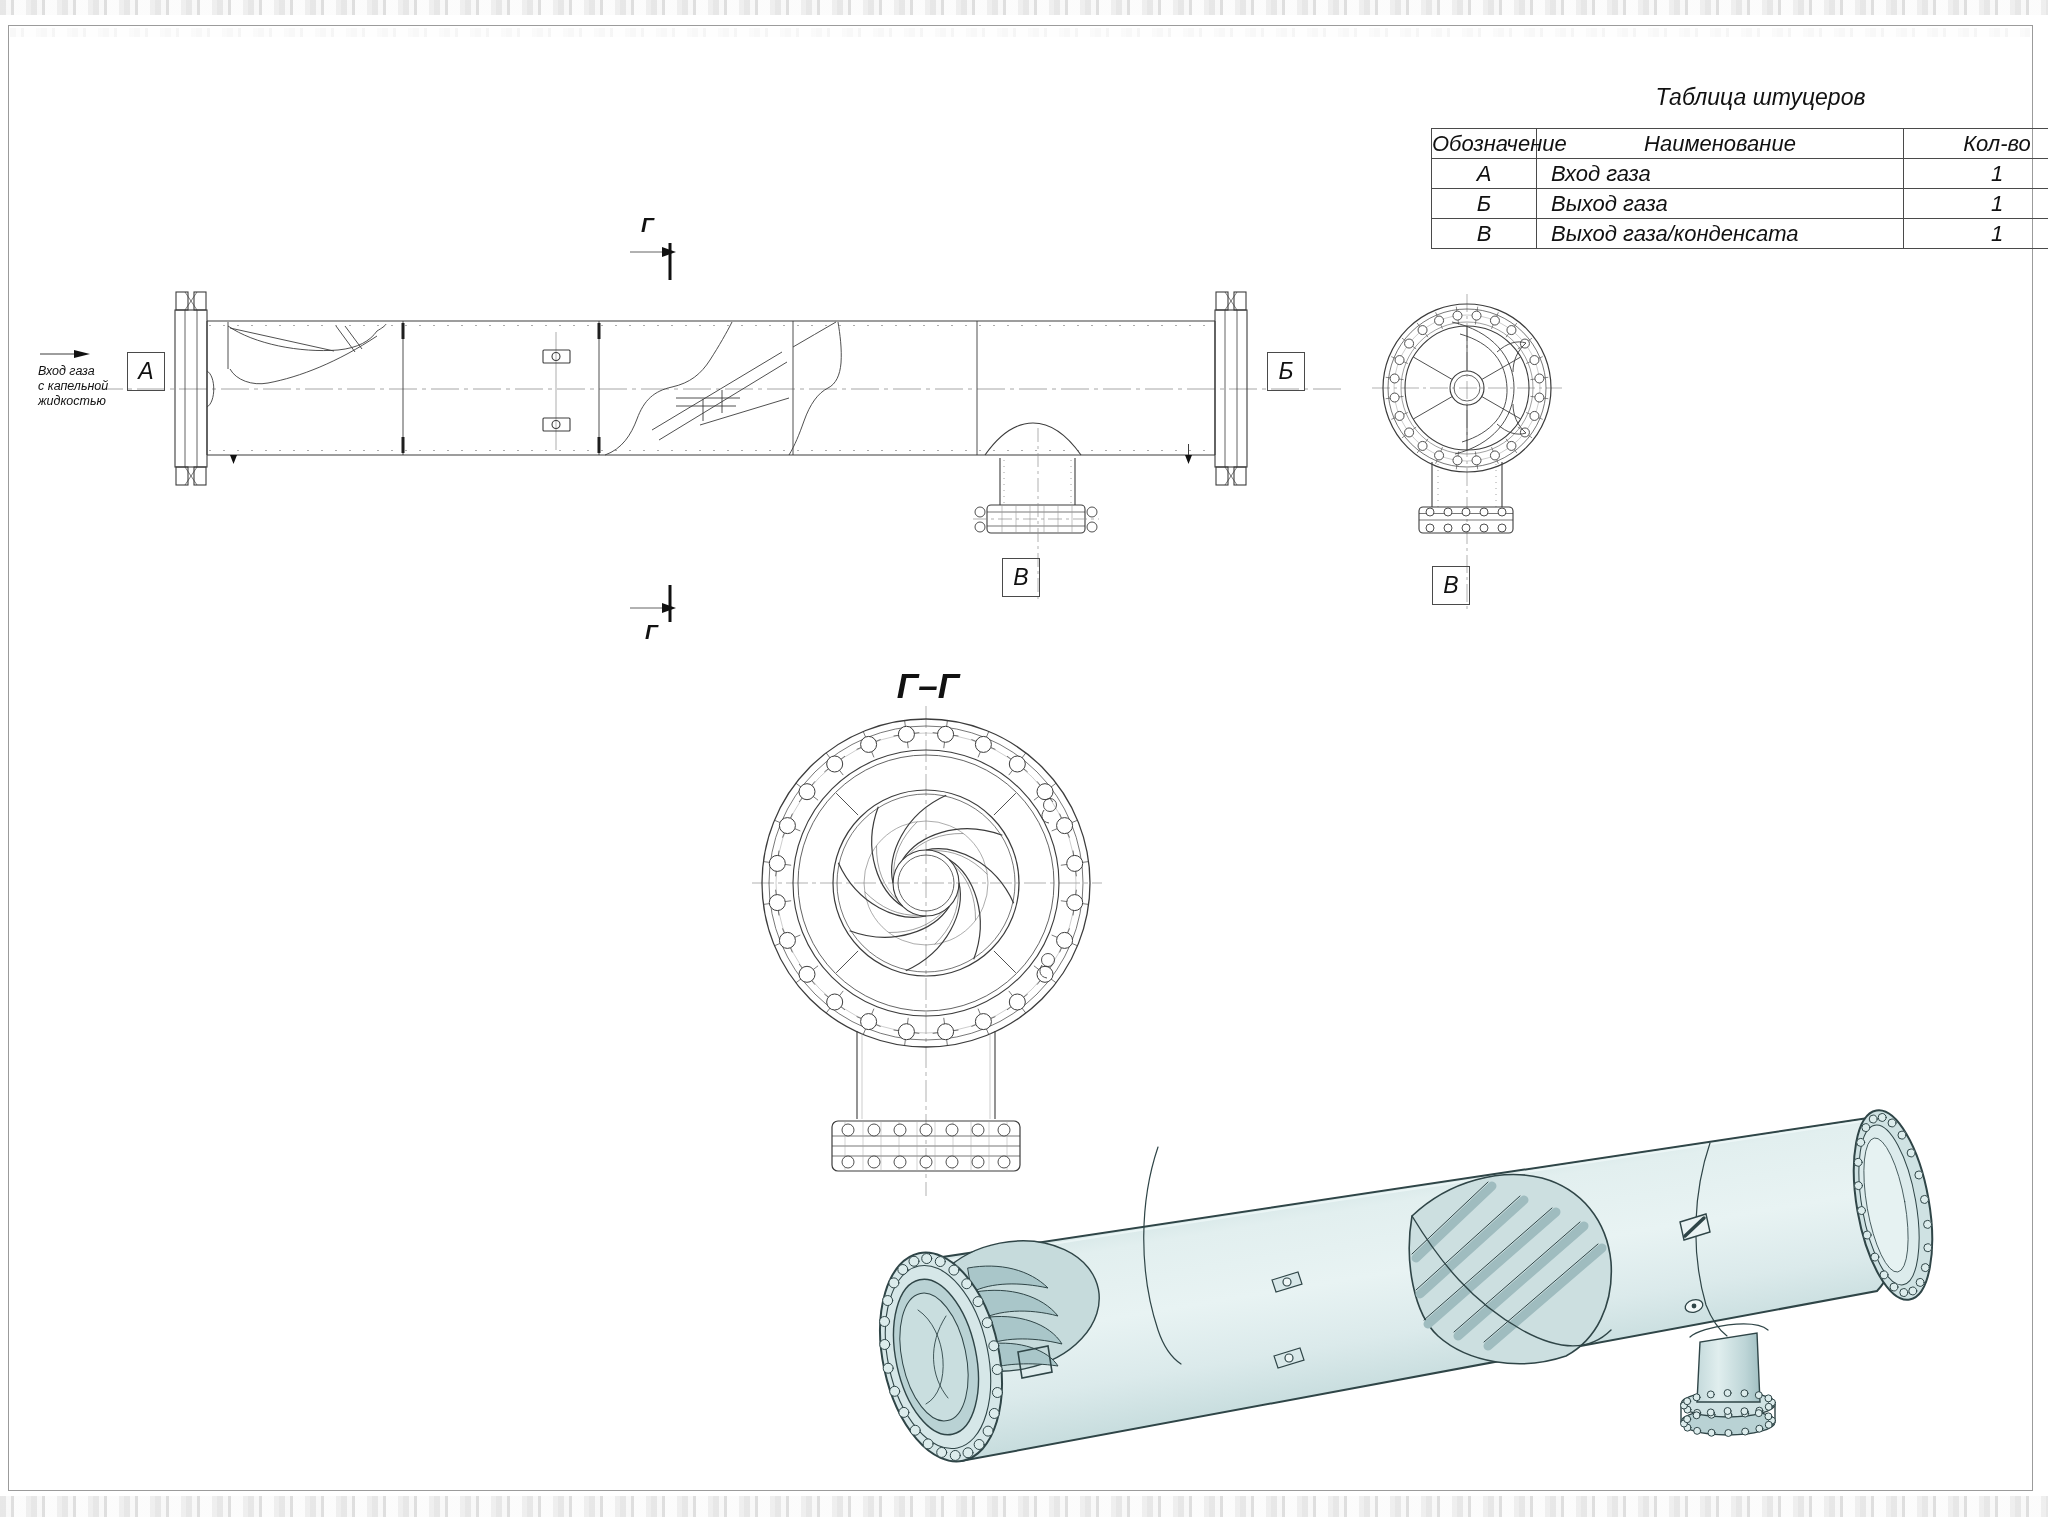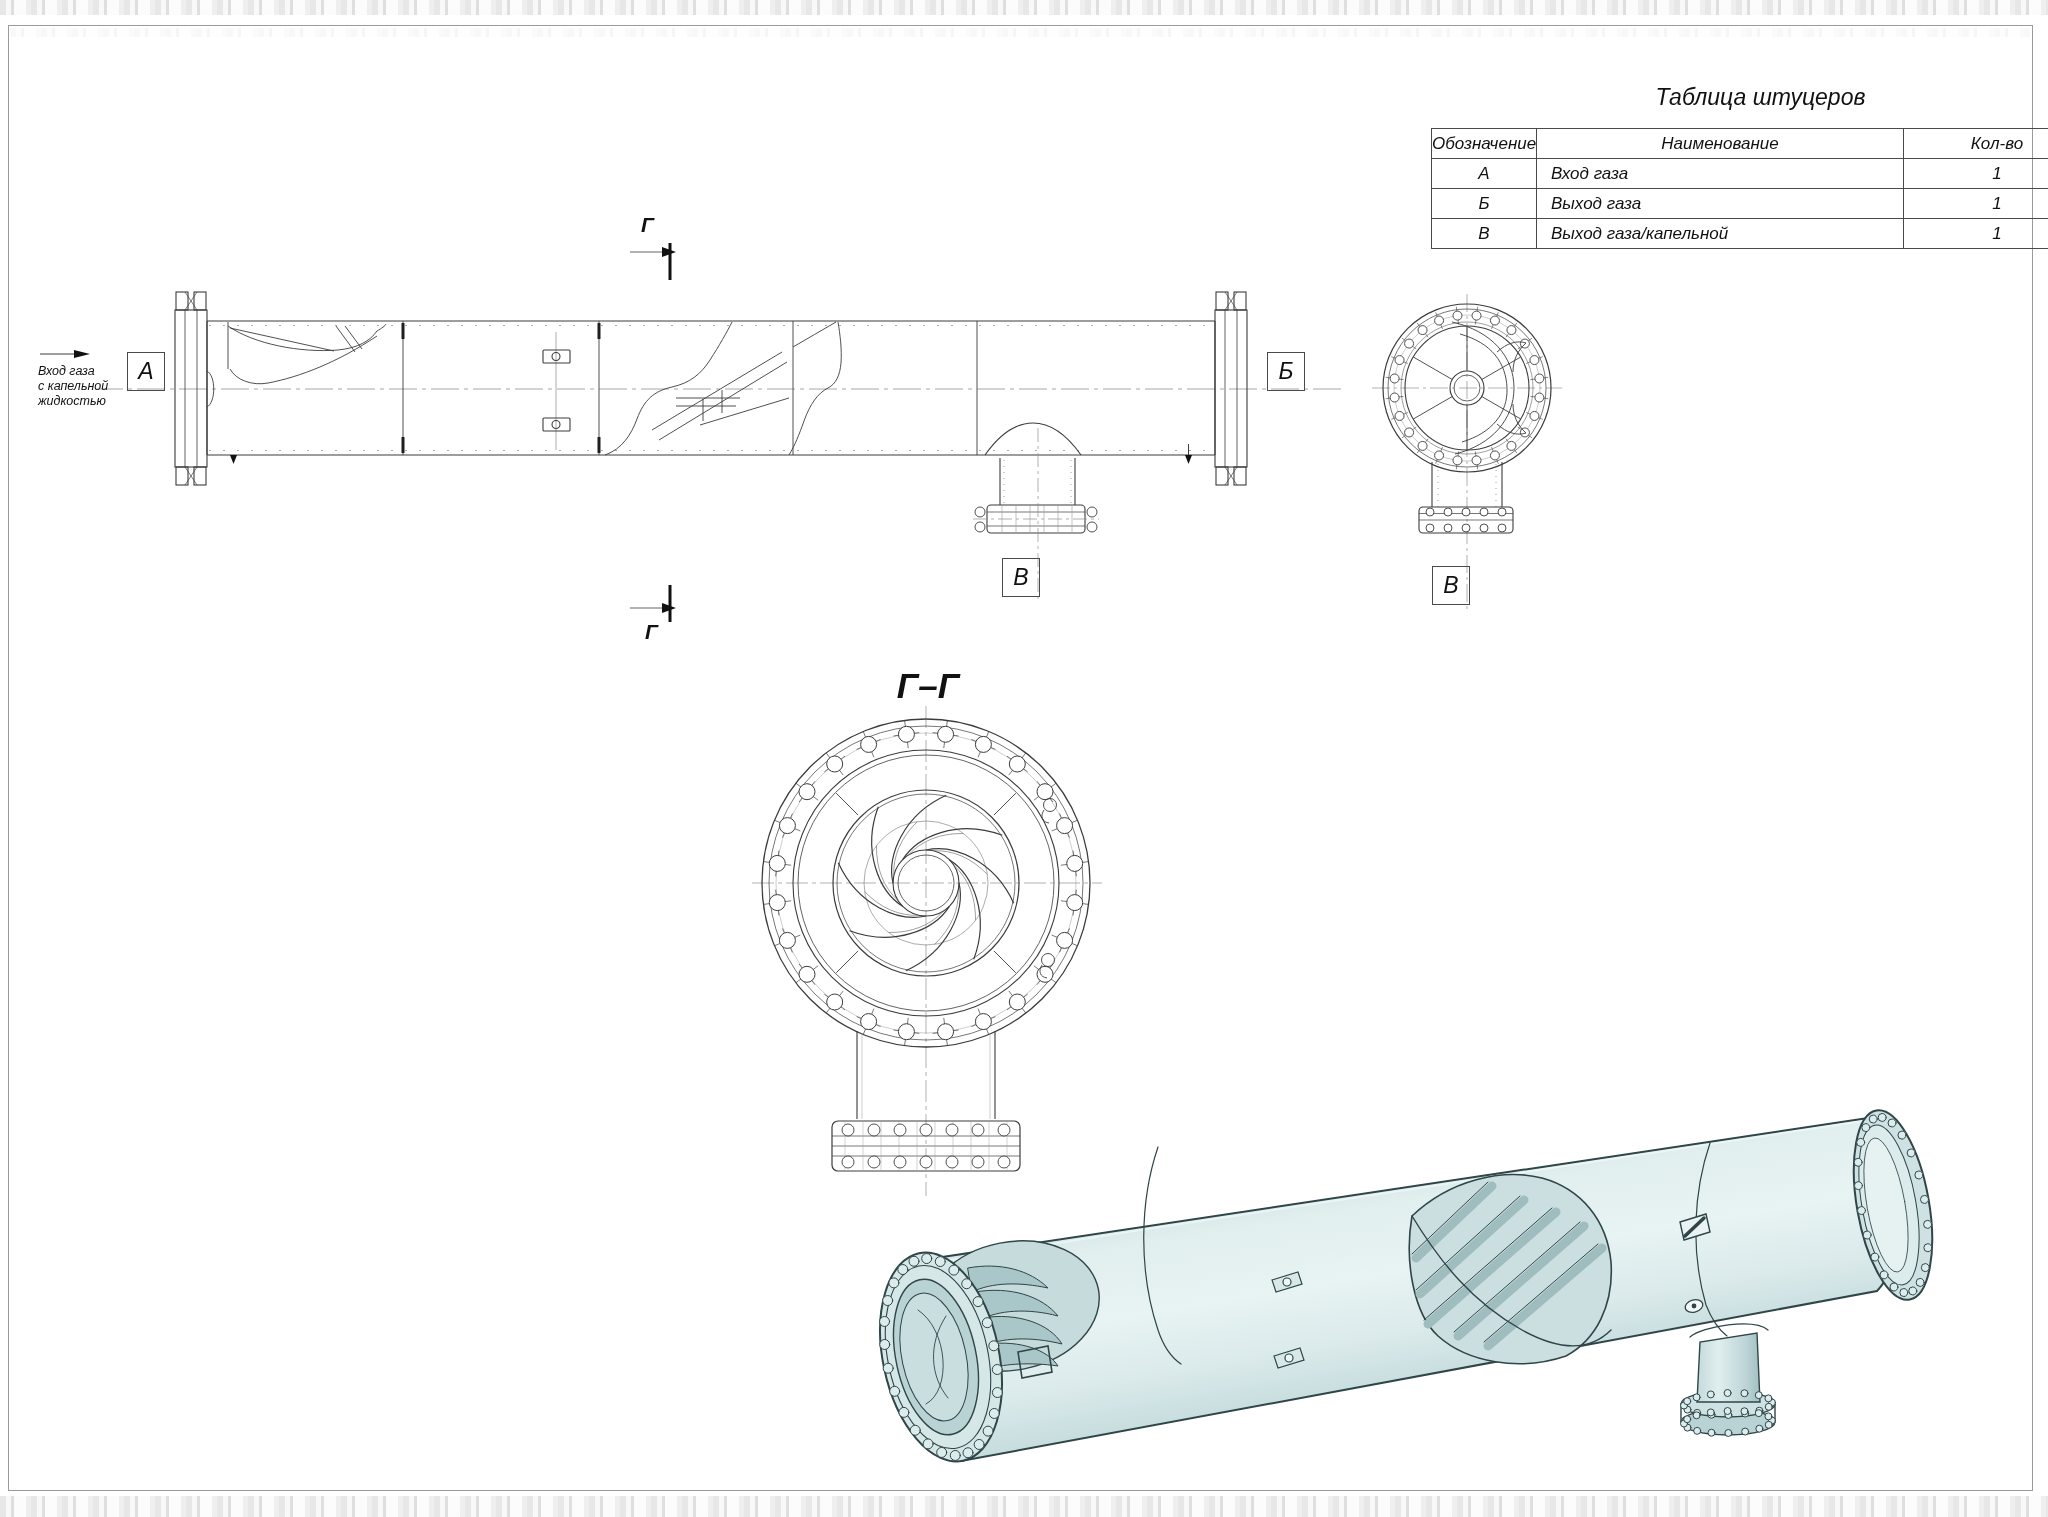--- a/index.html
+++ b/index.html
@@ -9,21 +9,21 @@
          background:repeating-linear-gradient(90deg,#e3e3e3 0 6px,#f7f7f7 6px 11px,#d9d9d9 11px 14px,#fbfbfb 14px 26px,#ececec 26px 31px);}
   .strip-top{top:0;height:15px;opacity:.85;}
   .strip-inner{top:28px;height:9px;opacity:.25;}
   .strip-bottom{top:1496px;height:21px;opacity:.85;}
   .frame{position:absolute;left:8px;top:25px;width:2023px;height:1464px;border:1px solid #9b9b9b;background:#fff;}
   svg.drawing{position:absolute;left:0;top:0;}
   .tbl-wrap{position:absolute;left:1431px;top:84px;width:659px;}
   .tbl-title{font-style:italic;font-size:23px;text-align:center;margin-bottom:17px;color:#111;}
   table.tbl{border-collapse:collapse;table-layout:fixed;width:659px;}
   table.tbl td,table.tbl th{border:1px solid #4a4a4a;height:29px;padding:0;
-        font-style:italic;font-weight:normal;font-size:17px;color:#111;text-align:center;vertical-align:middle;}
+        font-style:italic;font-weight:normal;font-size:22px;color:#111;text-align:center;vertical-align:middle;}
   table.tbl .c-name{text-align:left;padding-left:14px;}
   col.c1{width:105px;} col.c2{width:367px;} col.c3{width:187px;}
   .ref-box{position:absolute;width:36px;height:37px;border:1.2px solid #4a4a4a;
         display:flex;align-items:center;justify-content:center;
         font-style:italic;font-size:23px;color:#111;}
   .sec-letter{position:absolute;font-style:italic;font-size:21px;font-weight:600;color:#111;}
   .sec-title{position:absolute;left:868px;top:666px;width:120px;text-align:center;
         font-style:italic;font-size:35px;font-weight:600;color:#111;}
   .inlet-note{position:absolute;left:38px;top:364px;width:120px;
         font-style:italic;font-size:12.5px;line-height:15px;color:#111;white-space:pre-line;}
@@ -562,21 +562,21 @@
         <td class="c-name">Вход газа</td>
         <td>1</td>
       </tr>
       <tr>
         <td>Б</td>
         <td class="c-name">Выход газа</td>
         <td>1</td>
       </tr>
       <tr>
         <td>В</td>
-        <td class="c-name">Выход газа/капельной</td>
+        <td class="c-name">Выход газа/конденсата</td>
         <td>1</td>
       </tr>
     </tbody>
       </table>
   </div>
 
   <div class="ref-box" style="left:127px;top:352px;">А</div>
   <div class="ref-box" style="left:1267px;top:352px;">Б</div>
   <div class="ref-box" style="left:1002px;top:558px;">В</div>
   <div class="ref-box" style="left:1432px;top:566px;">В</div>

